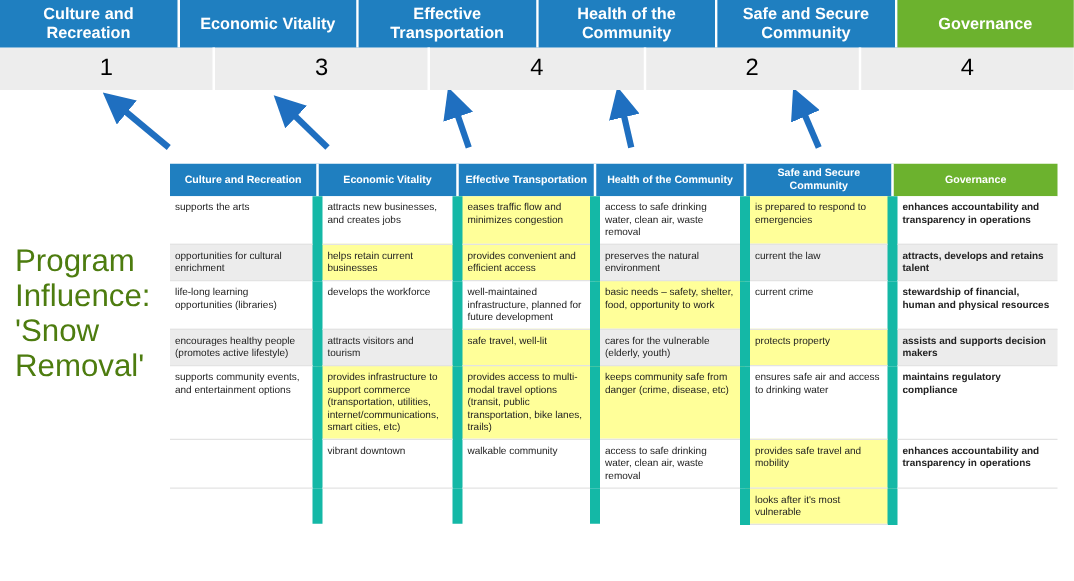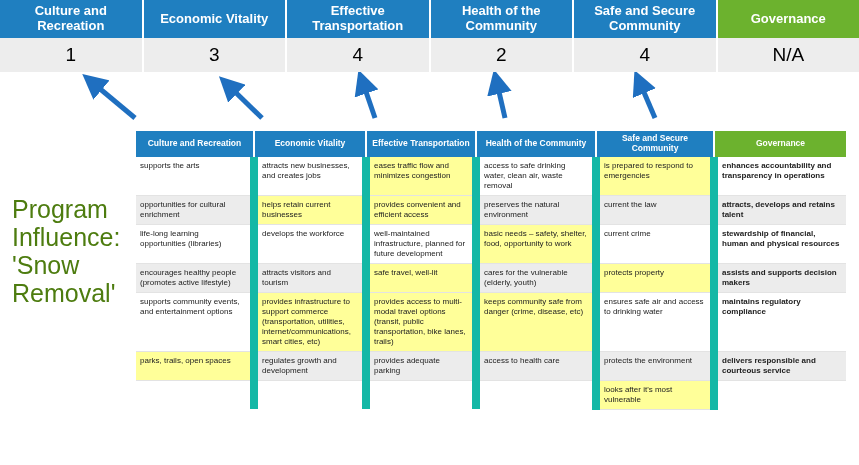--- a/index.html
+++ b/index.html
@@ -137,21 +137,20 @@
     <div class="top-head-cell">Health of the Community</div>
     <div class="top-head-cell">Safe and Secure Community</div>
     <div class="top-head-cell green">Governance</div>
   </div>
   <div id="top-score-row">
     <div class="top-score-cell">1</div>
     <div class="top-score-cell">3</div>
     <div class="top-score-cell">4</div>
     <div class="top-score-cell">2</div>
     <div class="top-score-cell">4</div>
-    <div class="top-score-cell">N/A</div>
   </div>
 </div>
 
 <div id="arrows-layer">
   <svg width="859" height="60" viewBox="0 0 859 60" xmlns="http://www.w3.org/2000/svg">
     <defs>
       <marker id="ah" markerWidth="5" markerHeight="5" refX="2.2" refY="2.5" orient="auto">
         <path d="M0,0 L5,2.5 L0,5 z" fill="#1f6fc0"></path>
       </marker>
     </defs>
@@ -212,27 +211,27 @@
       <td>assists and supports decision makers</td>
     </tr>
     <tr>
       <td>supports community events, and entertainment options</td>
       <td class="hl">provides infrastructure to support commerce (transportation, utilities, internet/communications, smart cities, etc)</td>
       <td class="hl">provides access to multi-modal travel options (transit, public transportation, bike lanes, trails)</td>
       <td class="hl">keeps community safe from danger (crime, disease, etc)</td>
       <td>ensures safe air and access to drinking water</td>
       <td>maintains regulatory compliance</td>
     </tr>
-    <tr class="alt">
-      <td class="hl">parks, trails, open spaces</td>
-      <td>regulates growth and development</td>
-      <td>provides adequate parking</td>
-      <td>access to health care</td>
-      <td>protects the environment</td>
-      <td>delivers responsible and courteous service</td>
+    <tr>
+      <td></td>
+      <td>vibrant downtown</td>
+      <td>walkable community</td>
+      <td>access to safe drinking water, clean air, waste removal</td>
+      <td class="hl">provides safe travel and mobility</td>
+      <td>enhances accountability and transparency in operations</td>
     </tr>
     <tr>
       <td class="empty"></td>
       <td class="empty"></td>
       <td class="empty"></td>
       <td class="empty"></td>
       <td class="hl">looks after it's most vulnerable</td>
       <td class="empty"></td>
     </tr>
   </tbody>

